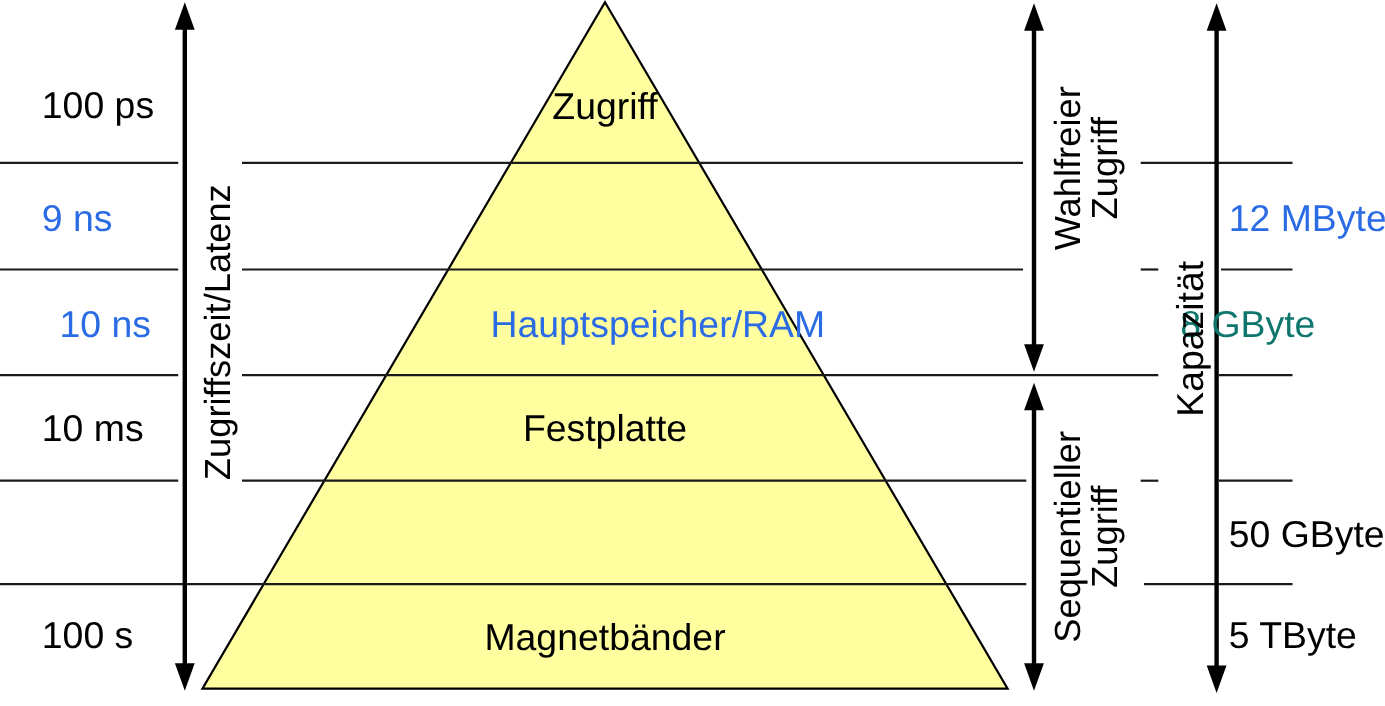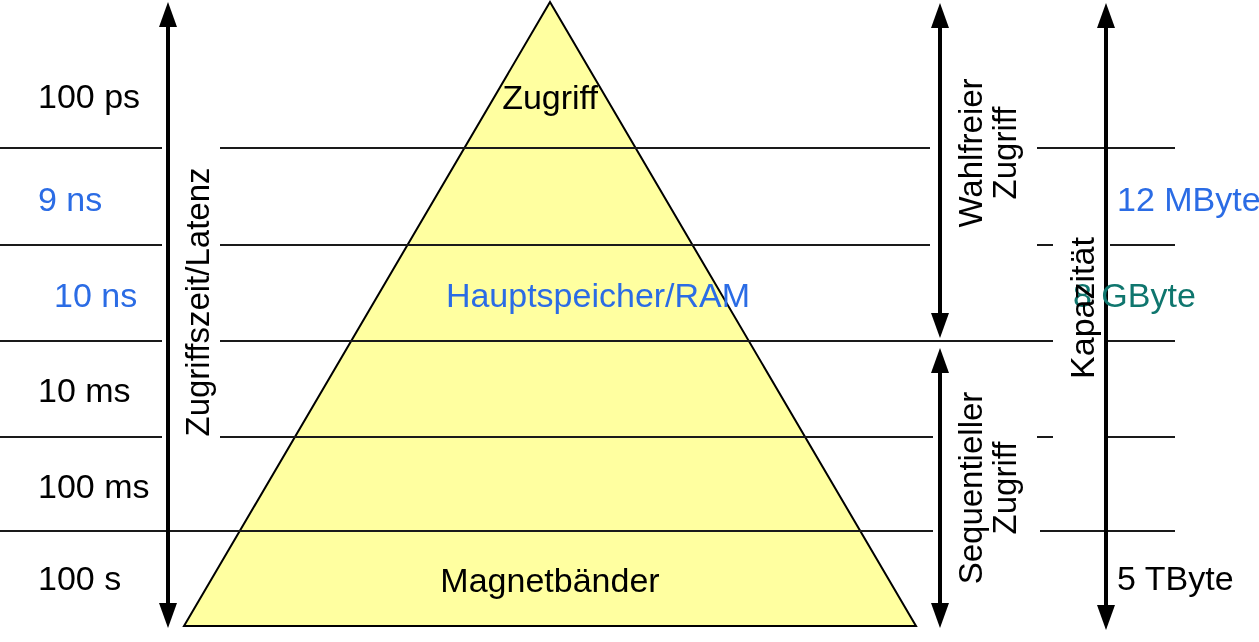--- a/index.html
+++ b/index.html
@@ -87,29 +87,30 @@
       <line x1="1106" y1="23" x2="1106" y2="610" stroke-width="4"></line>
       <polygon points="1106,3 1097,28 1115,28" stroke="none"></polygon>
       <polygon points="1106,630 1097,605 1115,605" stroke="none"></polygon>
     </g>
   </svg>
 
   <div class="lbl" style="left:38px; top:96px;">100 ps</div>
   <div class="lbl" style="left: 38px; top: 199px; color: rgb(43, 108, 229);">9 ns</div>
   <div class="lbl" style="left: 38px; top: 295px; color: rgb(43, 108, 229); margin-left: 16px;">10 ns</div>
   <div class="lbl" style="left:38px; top:390px;">10 ms</div>
-  <div class="lbl" style="left:38px; top:486px;">100 ms</div>
   <div class="lbl" style="left:38px; top:578px;">100 s</div>
 
   <div class="lbl centered" style="left:550px; top:97px;">Zugriff</div>
   <div class="lbl centered" style="left: 550px; top: 295px; color: rgb(43, 108, 229); margin-left: 48px;">Hauptspeicher/RAM</div>
+  <div class="lbl centered" style="left:550px; top:390px;">Festplatte</div>
   <div class="lbl centered" style="left:550px; top:580px;">Magnetbänder</div>
 
   <div class="lbl" style="left: 1117px; top: 199px; color: rgb(43, 108, 229);">12 MByte</div>
   <div class="lbl" style="left: 1073px; top: 295px; color: #0f766e;">8 GByte</div>
+  <div class="lbl" style="left:1117px; top:486px;">50 GByte</div>
   <div class="lbl" style="left:1117px; top:578px;">5 TByte</div>
 
   <div class="rot" style="left:198px; top:302px;">Zugriffszeit/Latenz</div>
 
   <div class="rot" style="left:988px; top:153px;">
     <div>Wahlfreier</div>
     <div>Zugriff</div>
   </div>
 
   <div class="rot" style="left:988px; top:488px;">

